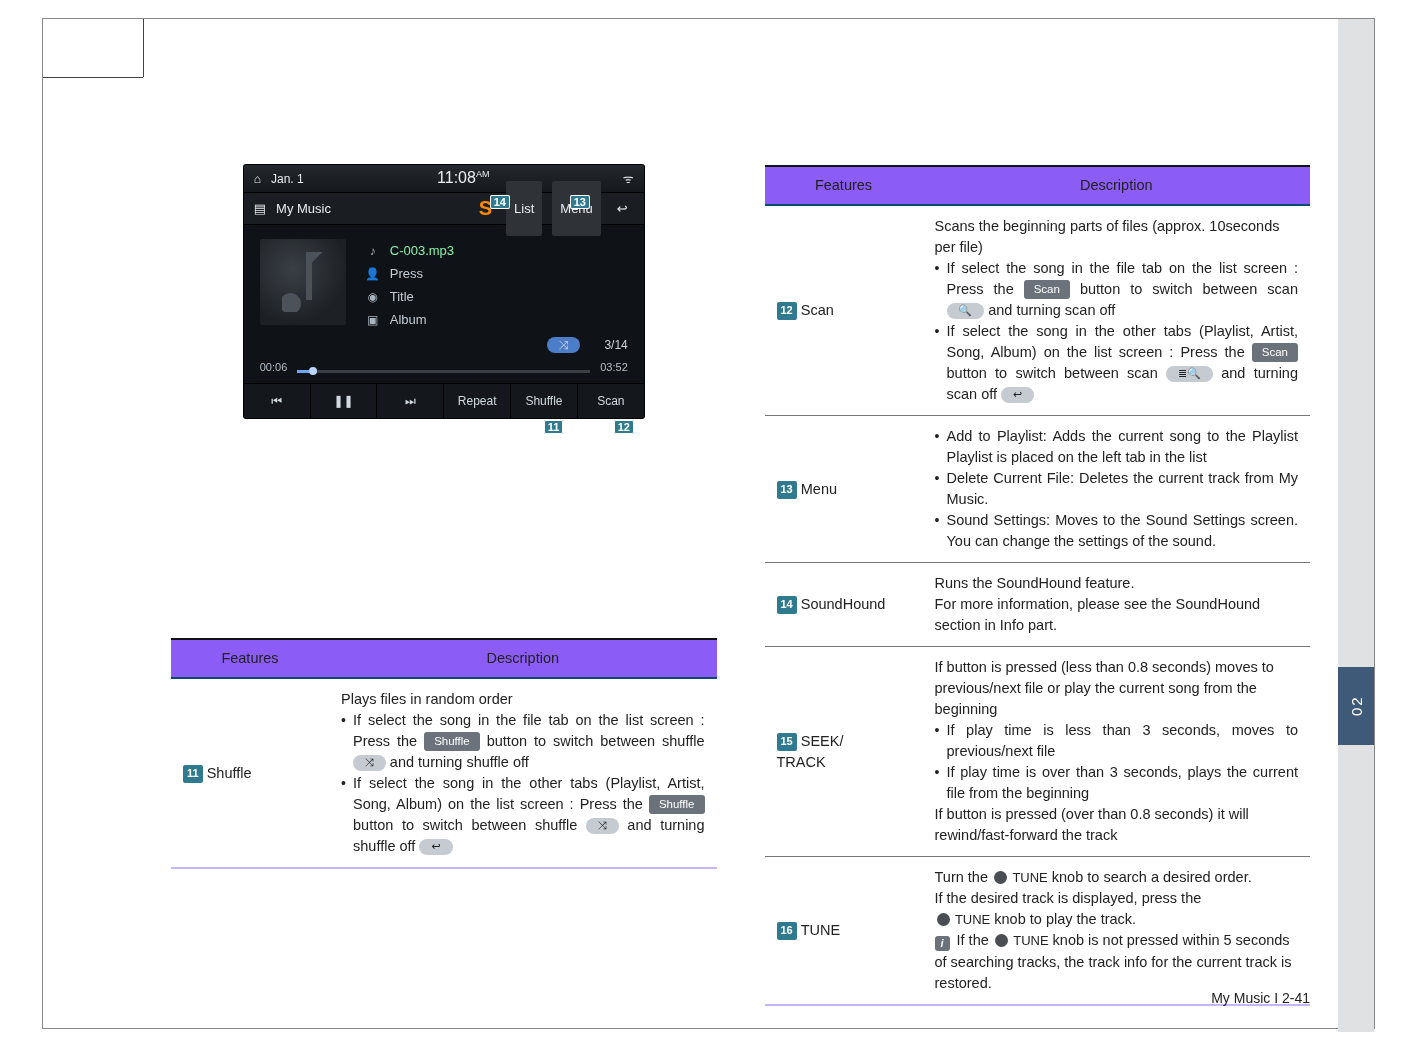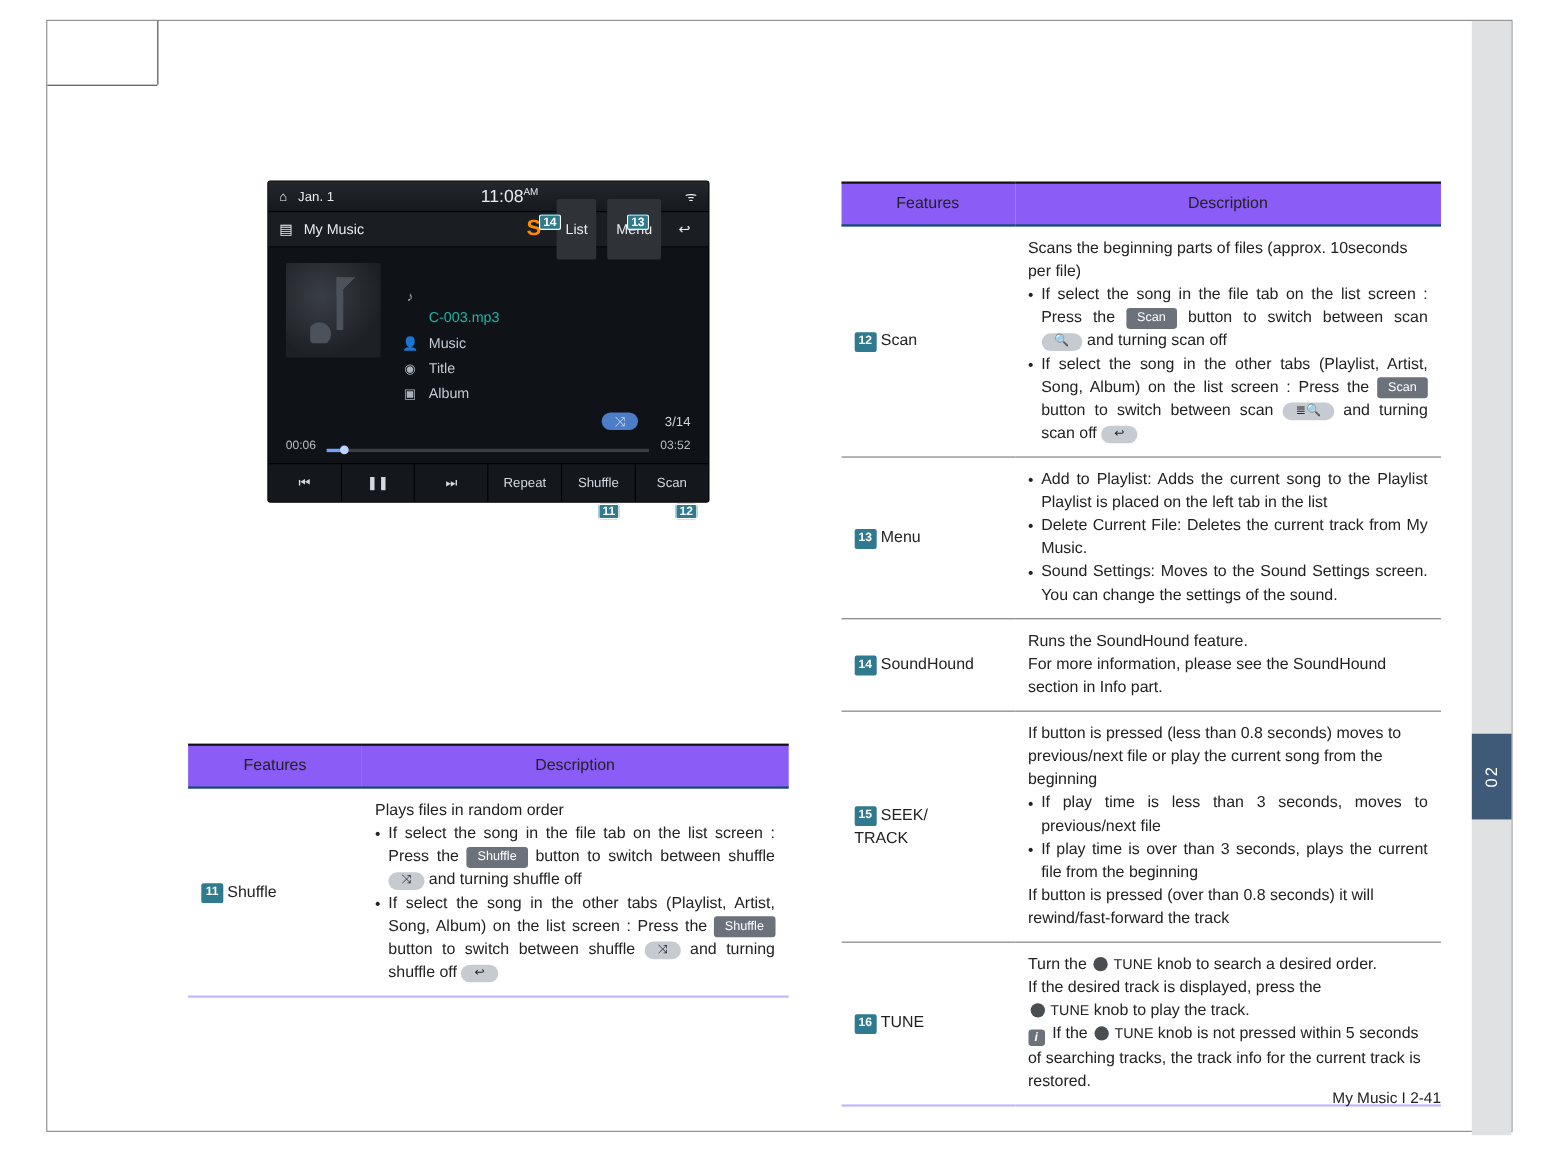--- a/index.html
+++ b/index.html
@@ -37,21 +37,21 @@
   .albumart { width: 86px; height: 86px; background: radial-gradient(circle at 38% 35%, #3a3f45 0%, #1d2126 70%); border-radius: 2px; display: flex; align-items: center; justify-content: center; }
   .note-shape { width: 42px; height: 60px; position: relative; }
   .note-shape::after { content:""; position:absolute; left:0; top:0; right:0; bottom:0; background:
     radial-gradient(circle at 20% 86%, #4b525a 0 10px, transparent 11px),
     linear-gradient(#4b525a,#4b525a) no-repeat 24px 0 / 6px 48px,
     linear-gradient(135deg,#4b525a 0 12px,transparent 12px) no-repeat 24px 0 / 20px 22px; }
   .meta { flex: 1; color: #9aa4b0; font-size: 13px; }
   .meta-row { display: flex; align-items: center; gap: 10px; padding: 4px 0; }
   .meta-row .glyph { width: 14px; text-align: center; font-size: 12px; color: #a9b3be; }
   .meta-row .txt { color: #c3ccd5; }
-  .meta-row.file .txt { color: #14b8a6; margin-top: 38px; }
+  .meta-row.file .txt { color: #86efac; }
   .shot-shuffle-row { display:flex; justify-content:flex-end; align-items:center; gap: 24px; padding: 0 16px 6px 16px; font-size: 12px; color:#cdd4db; }
   .shuffle-ind { background:#4c7dc9; padding:1px 12px; border-radius:10px; font-size:12px; display:inline-flex; align-items:center; }
   .shot-prog { display:flex; align-items:flex-end; gap:10px; padding: 2px 16px 10px 16px; font-size: 11px; color:#b7bfc7; }
   .prog-bar { flex:1; height:3px; background:#3a3f45; position:relative; }
   .prog-bar::before { content:""; position:absolute; left:0; top:0; height:100%; width:4%; background:#6ea4ff; }
   .prog-bar::after { content:""; position:absolute; left:4%; top:-3px; width:8px; height:8px; border-radius:50%; background:#bcd3ff; }
   .shot-btns { display:flex; background:#14181c; border-top:1px solid #000; }
   .shot-btn { flex:1; text-align:center; padding:10px 0; font-size:12px; color:#d2d9e0; border-right:1px solid #000; position:relative; }
   .shot-btn:last-child{ border-right:none; }
 
@@ -119,21 +119,21 @@
             <div class="albumart">
                 <div class="note-shape"></div>
               </div>
             <div class="meta">
               <div class="meta-row file">
                   <span class="glyph">♪</span>
                   <span class="txt">C-003.mp3</span>
                 </div>
               <div class="meta-row">
                   <span class="glyph">👤</span>
-                  <span class="txt">Music</span>
+                  <span class="txt">Press</span>
                 </div>
               <div class="meta-row">
                   <span class="glyph">◉</span>
                   <span class="txt">Title</span>
                 </div>
               <div class="meta-row">
                   <span class="glyph">▣</span>
                   <span class="txt">Album</span>
                 </div>
             </div>

